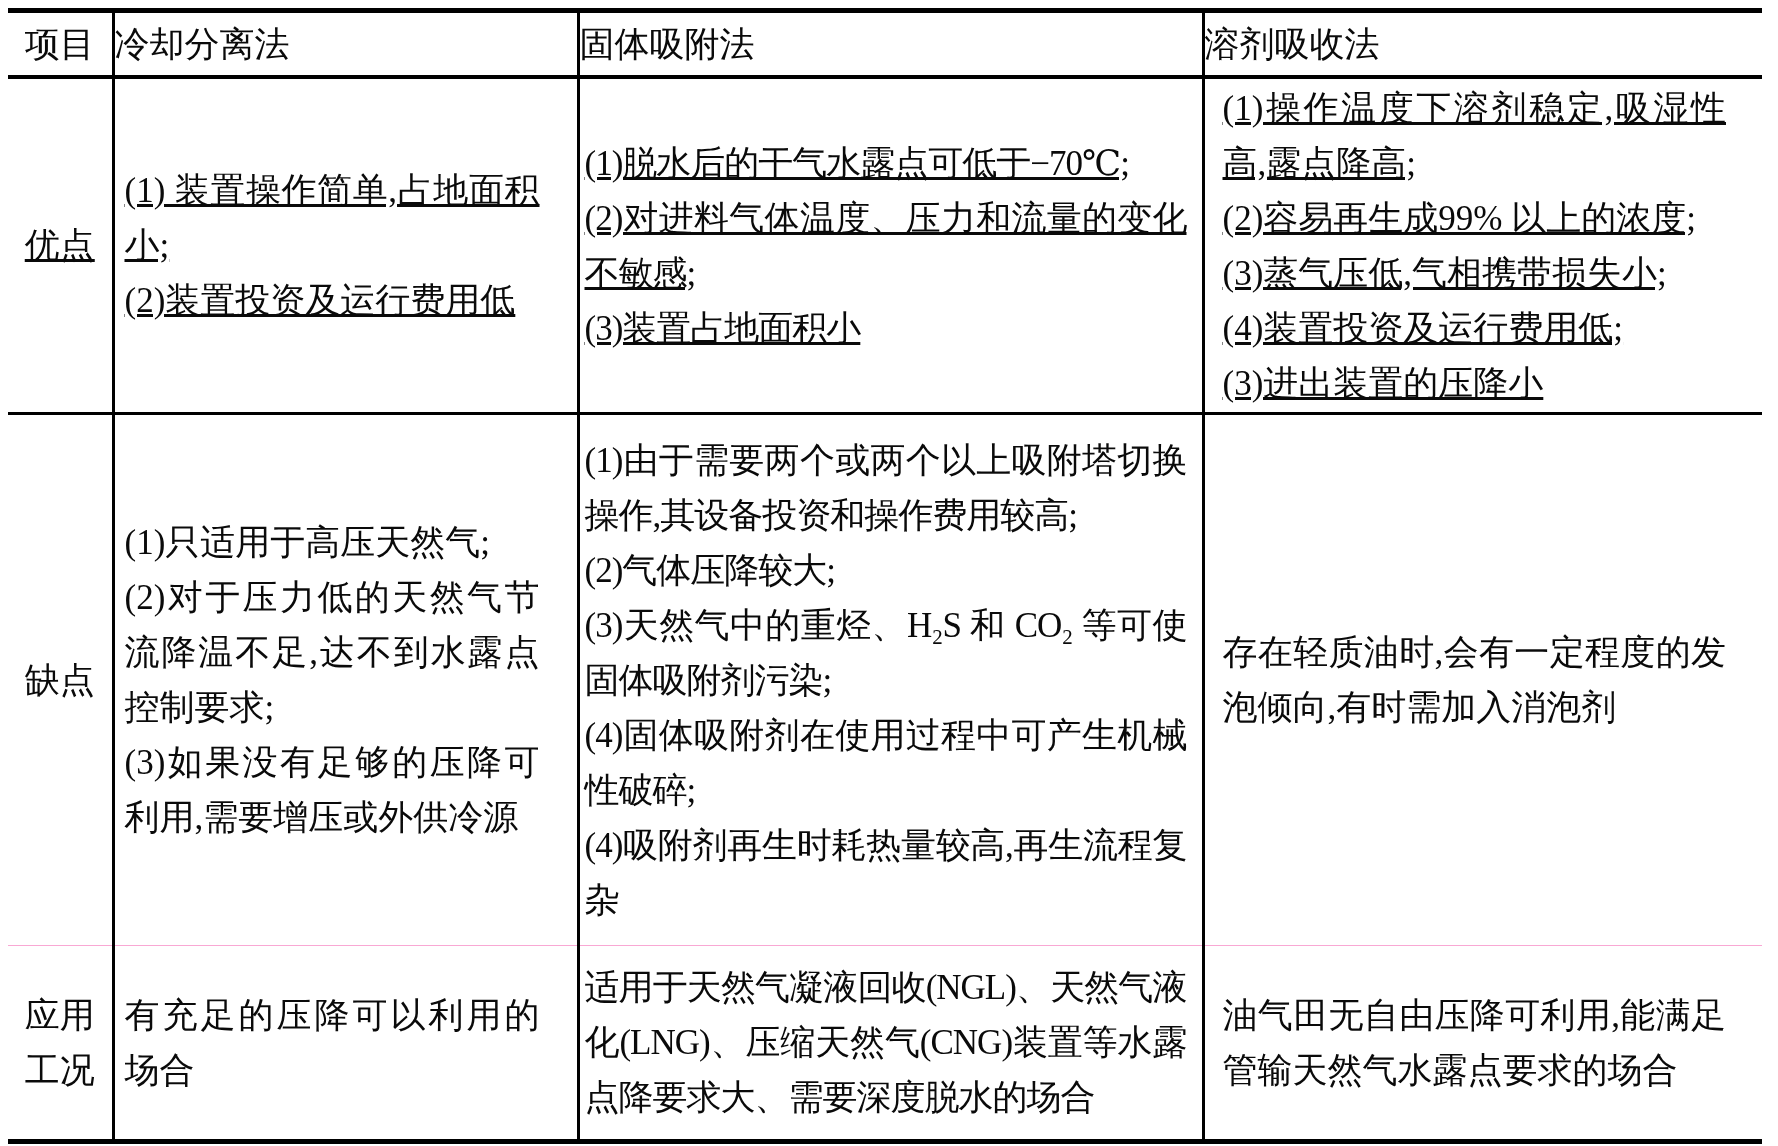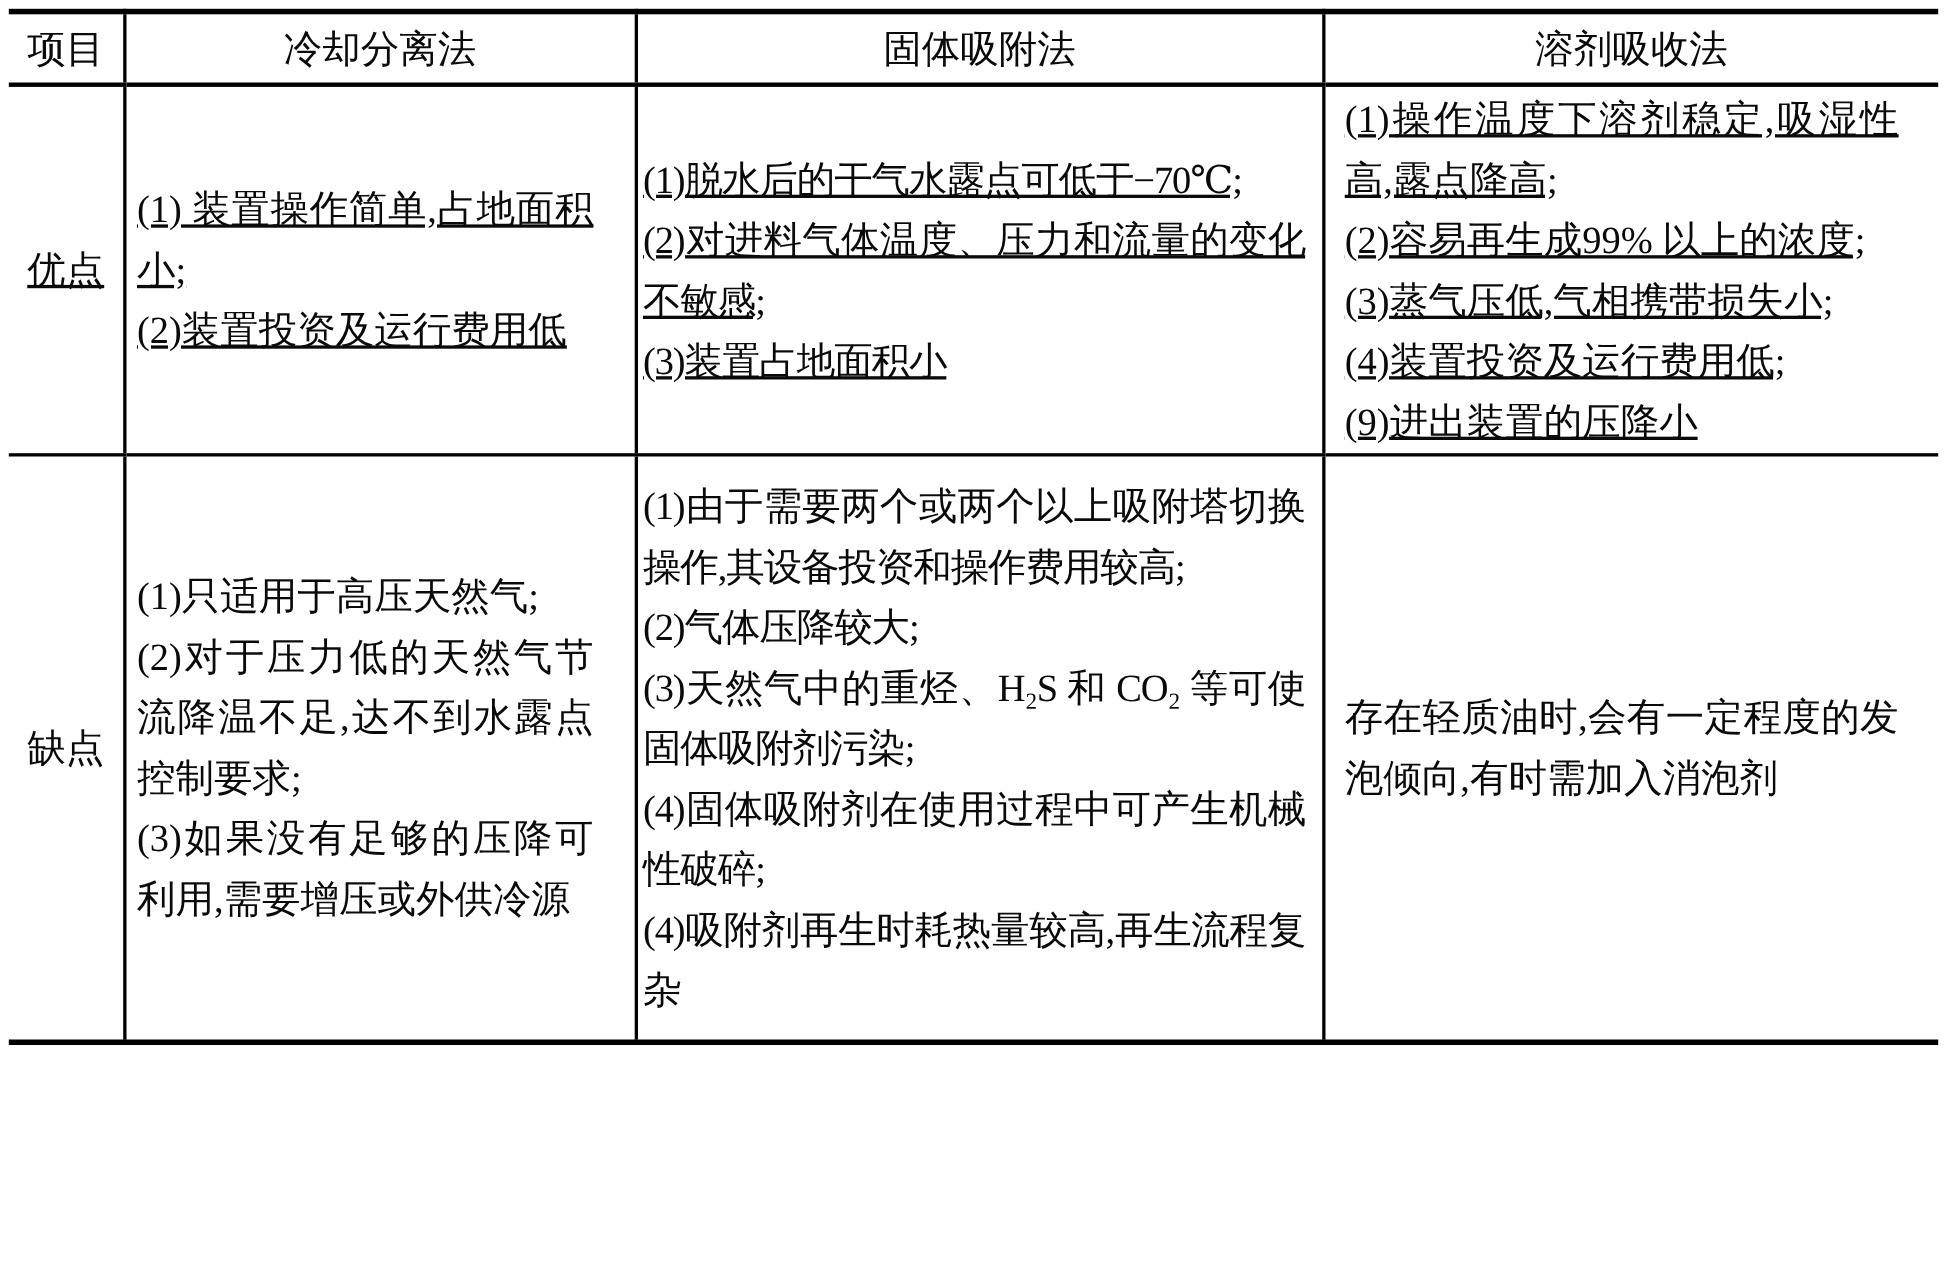--- a/index.html
+++ b/index.html
@@ -25,21 +25,20 @@
   td {
     vertical-align: middle;
     font-size: 35px;
     line-height: 55px;
     padding: 0;
     word-break: break-word;
   }
   td + td { border-left: 3px solid #000; }
   thead td {
     height: 62px;
-    text-align: center;
     border-bottom: 4px solid #000;
   }
   tr.row-adv td  { height: 333px; border-bottom: 3px solid #000; text-decoration: underline; }
   tr.row-dis td  { height: 530px; border-bottom: 1px solid #f9a8d4; }
   tr.row-app td  { height: 193px; }
   td.label-cell { text-align: center; padding: 0 8px; }
   td.col-cooling { padding: 0 37px 0 10px; margin-left: 20px; }
   td.col-solid   { padding: 0 15px 0 5px; letter-spacing: -1px; }
   td.col-solvent { padding: 0 36px 0 18px; }
   p.item {
@@ -75,35 +74,47 @@
       <td class="col-solid">
         <p class="item">(1)脱水后的干气水露点可低于−70℃;</p>
         <p class="item">(2)对进料气体温度、压力和流量的变化不敏感;</p>
         <p class="item">(3)装置占地面积小</p>
       </td>
       <td class="col-solvent">
         <p class="item">(1)操作温度下溶剂稳定,吸湿性高,露点降高;</p>
         <p class="item">(2)容易再生成99% 以上的浓度;</p>
         <p class="item">(3)蒸气压低,气相携带损失小;</p>
         <p class="item">(4)装置投资及运行费用低;</p>
-        <p class="item">(9)进出装置的压降小</p>
+        <p class="item">(3)进出装置的压降小</p>
       </td>
     </tr>
     <tr class="row-dis">
       <td class="label-cell">缺点</td>
       <td class="col-cooling">
         <p class="item">(1)只适用于高压天然气;</p>
         <p class="item">(2)对于压力低的天然气节流降温不足,达不到水露点控制要求;</p>
         <p class="item">(3)如果没有足够的压降可利用,需要增压或外供冷源</p>
       </td>
       <td class="col-solid">
         <p class="item">(1)由于需要两个或两个以上吸附塔切换操作,其设备投资和操作费用较高;</p>
         <p class="item">(2)气体压降较大;</p>
         <p class="item">(3)天然气中的重烃、H₂S 和 CO₂ 等可使固体吸附剂污染;</p>
         <p class="item">(4)固体吸附剂在使用过程中可产生机械性破碎;</p>
         <p class="item">(4)吸附剂再生时耗热量较高,再生流程复杂</p>
       </td>
       <td class="col-solvent">
         <p class="item">存在轻质油时,会有一定程度的发泡倾向,有时需加入消泡剂</p>
       </td>
     </tr>
+    <tr class="row-app">
+      <td class="label-cell">应用工况</td>
+      <td class="col-cooling">
+        <p class="item">有充足的压降可以利用的场合</p>
+      </td>
+      <td class="col-solid">
+        <p class="item">适用于天然气凝液回收(NGL)、天然气液化(LNG)、压缩天然气(CNG)装置等水露点降要求大、需要深度脱水的场合</p>
+      </td>
+      <td class="col-solvent">
+        <p class="item">油气田无自由压降可利用,能满足管输天然气水露点要求的场合</p>
+      </td>
+    </tr>
   </tbody>
 </table>
 
 </body></html>

